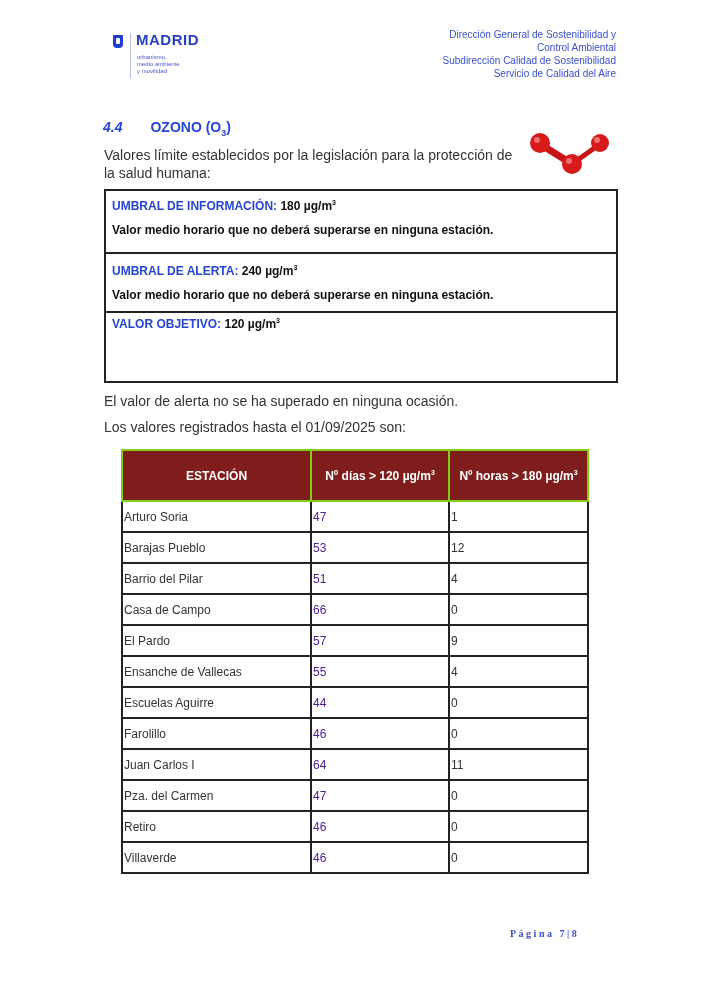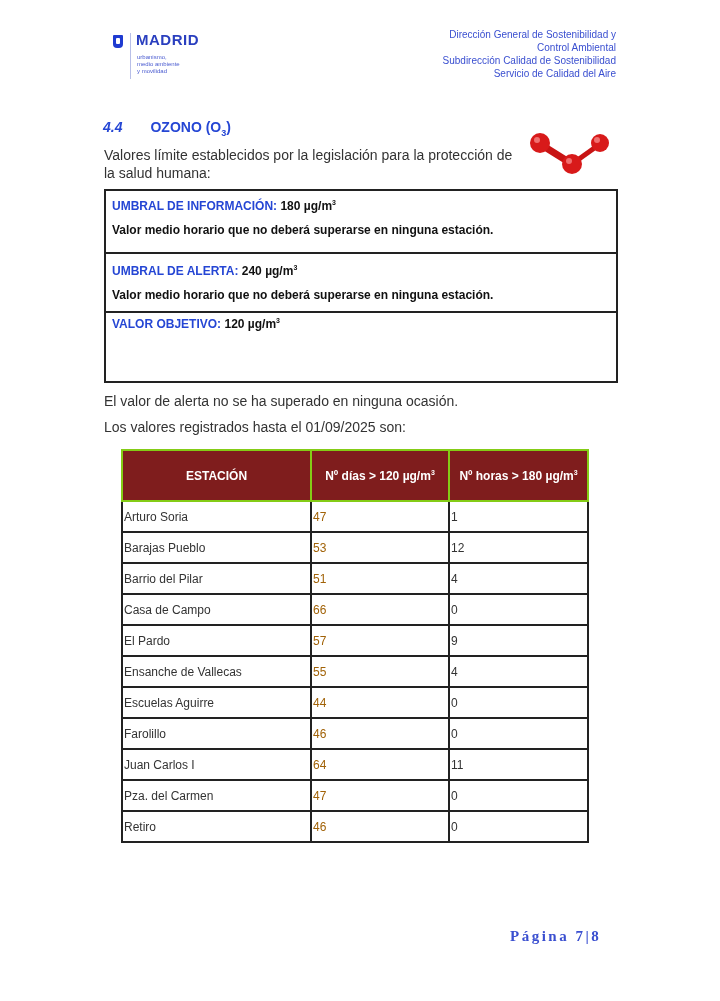--- a/index.html
+++ b/index.html
@@ -36,25 +36,25 @@
   .limit-block.b3 .limit-desc { margin-top:6px; }
 
   .p1 { left:104px; top:393px; font-size:14px; color:#333; }
   .p2 { left:104px; top:419px; font-size:14px; color:#333; }
 
   
   table.data { position:absolute; left:121px; top:449px; width:468px; border-collapse:collapse; font-size:12px; }
   table.data th { background:#7f1d1d; color:#fff; font-weight:bold; height:47px; border:2px solid #84cc16; font-size:12px; }
   table.data th sup { font-size:7px; }
   table.data td { height:27px; border:2px solid #222; text-align:left; color:#333; }
-  table.data td.days { color:#a16207;margin-left:34px; }
+  table.data td.days { color:#4c1d95;margin-left:34px; }
   table.data th.c1, table.data td.c1 { width:185px; }
   table.data th.c2 { width:134px; }
 
-  .footer { left:510px; top:928px; font-family:"Liberation Serif", serif; font-size:15px; color:#3a4fd0; letter-spacing:2.5px; font-weight:bold; }
+  .footer { left:510px; top:928px; font-family:"Liberation Serif", serif; font-size:10px; color:#3a4fd0; letter-spacing:2.5px; font-weight:bold; }
 </style>
 </head>
 <body>
 
 <div class="abs logo-shield"></div>
 <div class="abs logo-divider"></div>
 <div class="abs logo-title">MADRID</div>
 <div class="abs logo-sub">
   <div>urbanismo,</div>
   <div>medio ambiente</div>
@@ -158,16 +158,21 @@
     <tr>
         <td class="c1">Pza. del Carmen</td>
         <td class="days">47</td>
         <td>0</td>
       </tr>
     <tr>
         <td class="c1">Retiro</td>
         <td class="days">46</td>
         <td>0</td>
       </tr>
+    <tr>
+        <td class="c1">Villaverde</td>
+        <td class="days">46</td>
+        <td>0</td>
+      </tr>
   </tbody>
 </table>
 
 <div class="abs footer">Página 7|8</div>
 
 </body></html>

